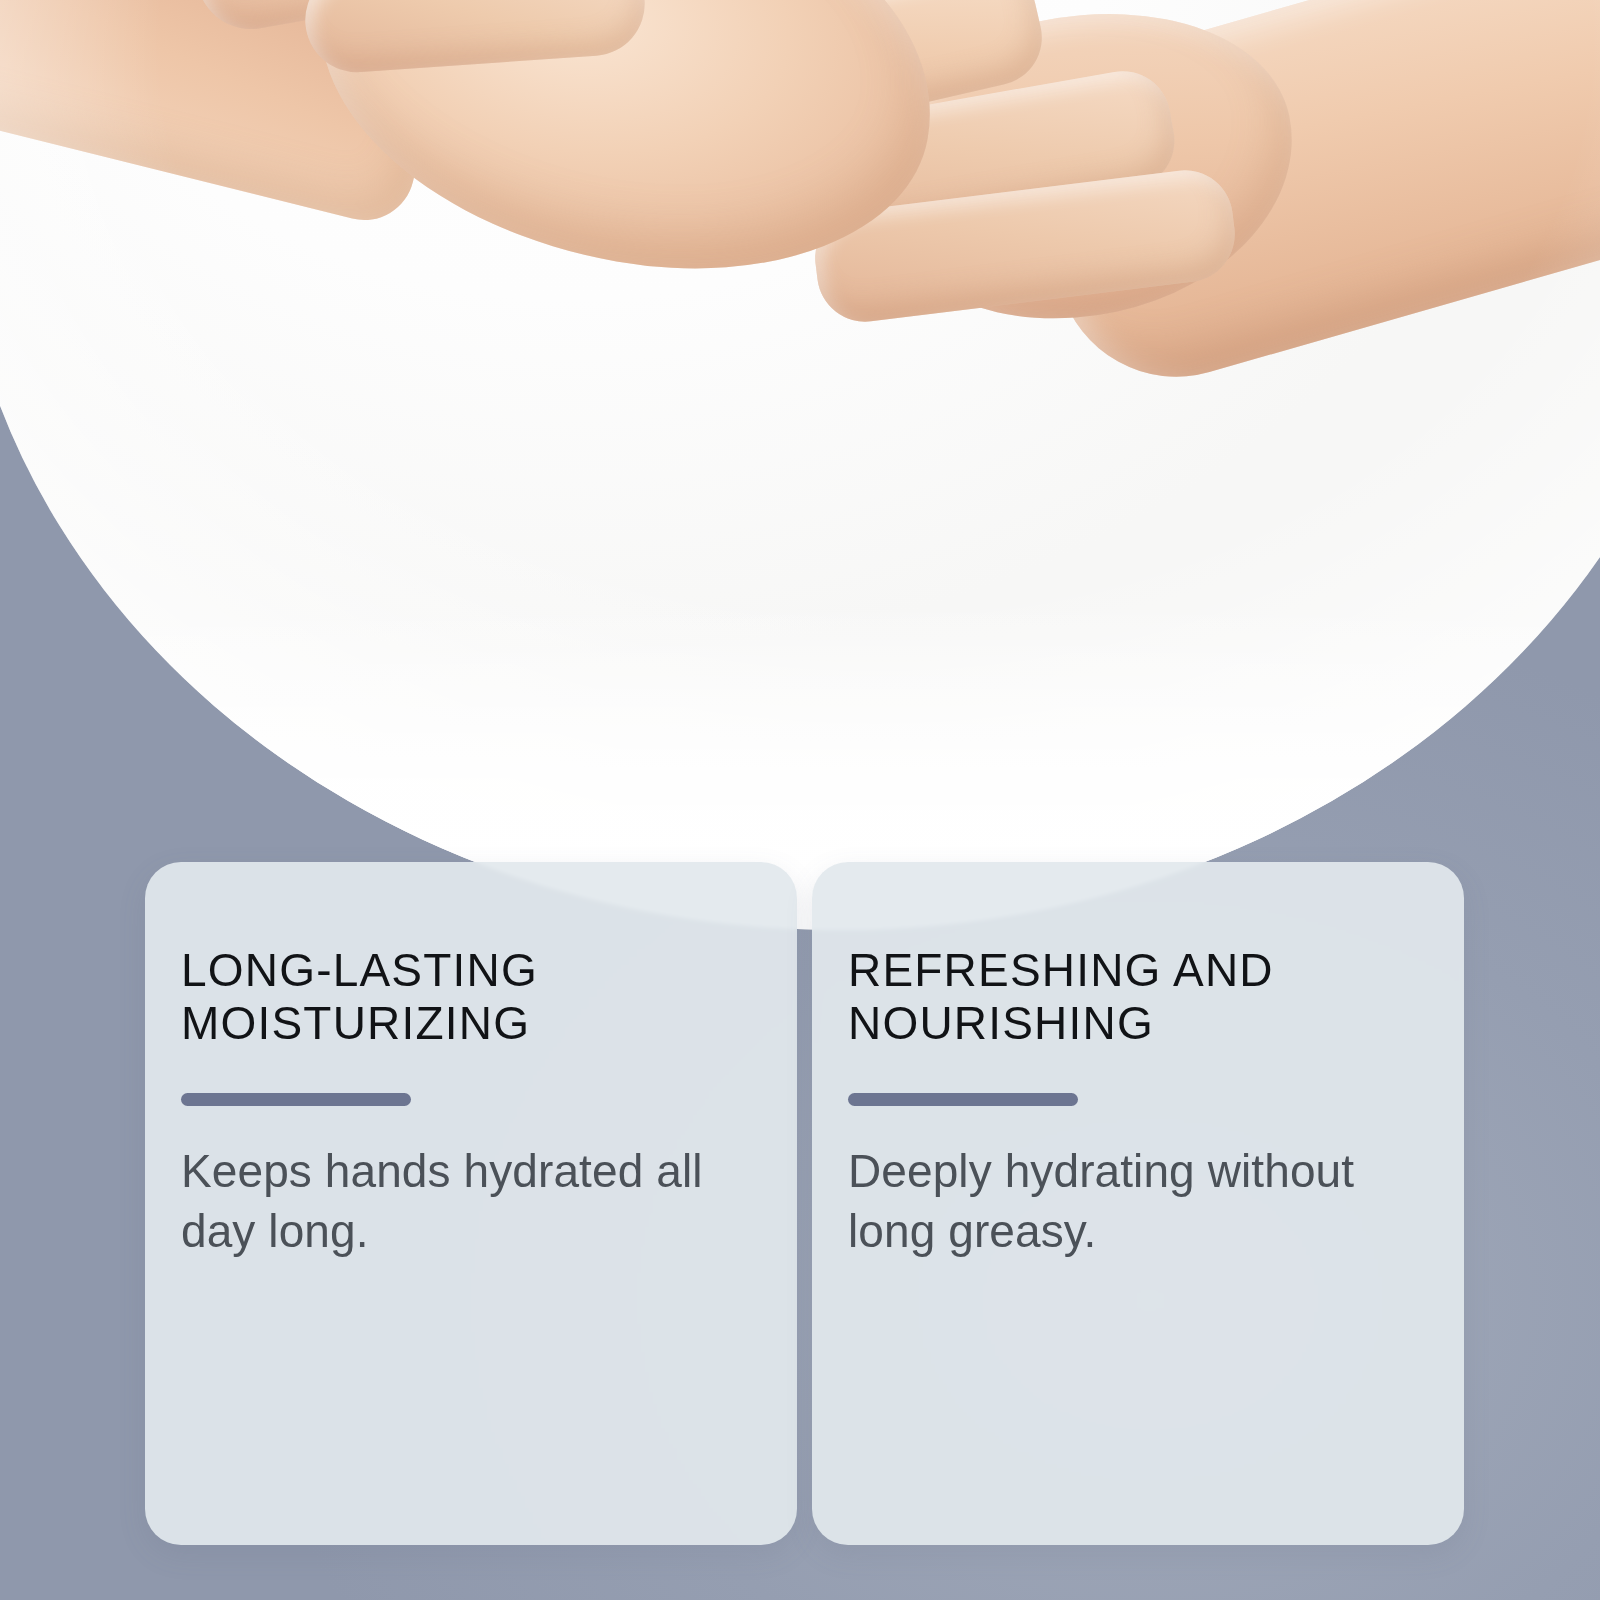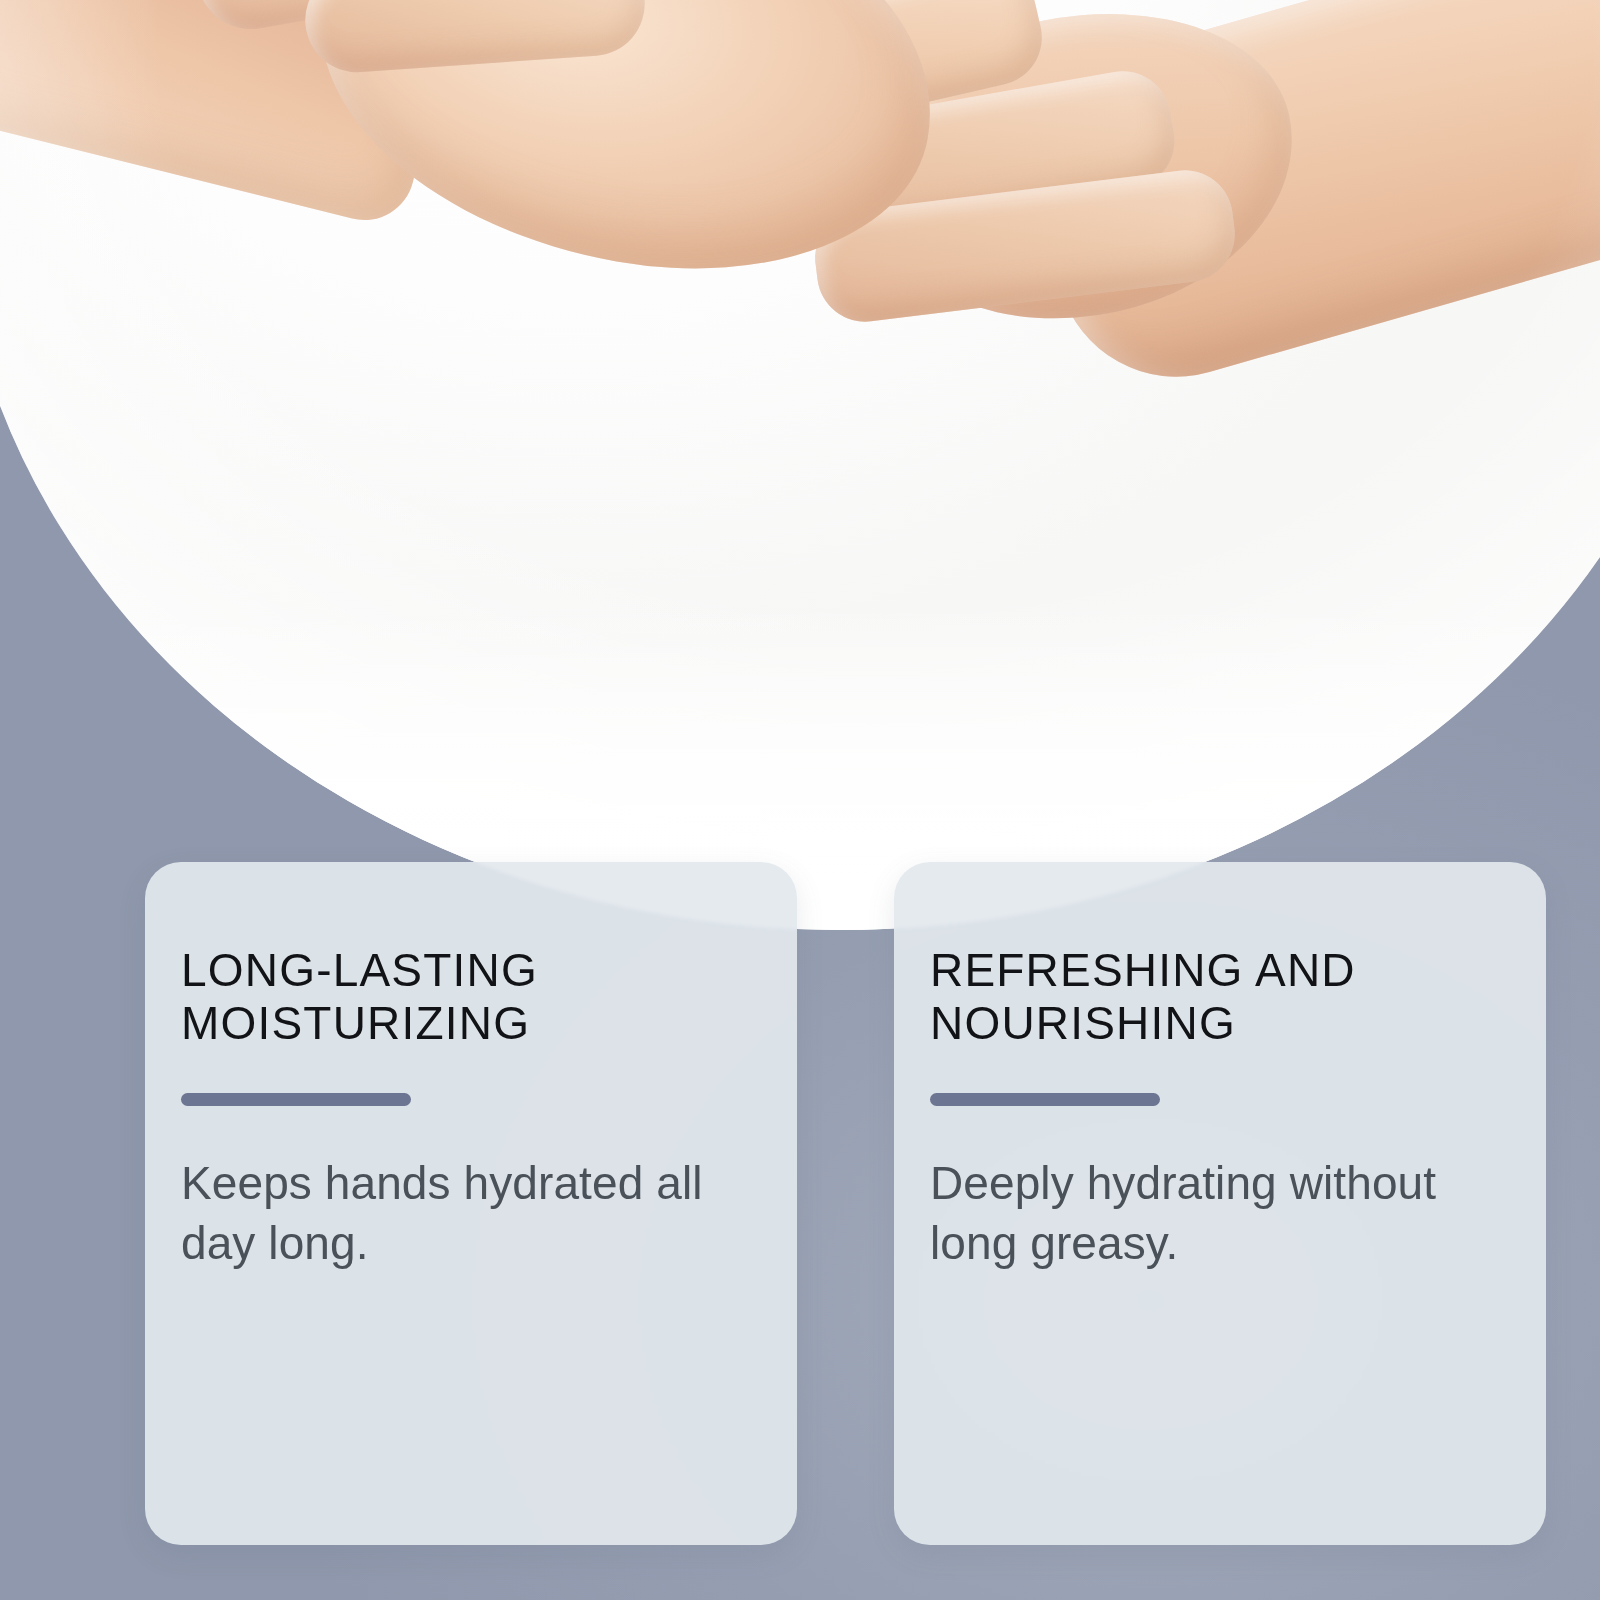--- a/index.html
+++ b/index.html
@@ -129,38 +129,38 @@
     position:absolute;
     top:862px;
     width:652px; height:683px;
     border-radius:36px;
     background:rgba(226,232,237,0.92);
     backdrop-filter:blur(2px);
     box-shadow:0 10px 28px rgba(90,100,120,.13);
     padding:82px 44px 0 36px;
   }
   .card-left  { left:145px; }
-  .card-right { left:894px; }
+  .card-right { left:812px; }
 
   .card-title {
     font-size:46px;
     line-height:1.16;
     font-weight:400;
     letter-spacing:1.2px;
     color:#111316;
     white-space:pre-line;
   }
   .card-rule {
     margin-top:42px;
     width:230px; height:13px;
     border-radius:7px;
     background:#6c7591;
   }
   .card-body {
-    margin-top:48px;
+    margin-top:36px;
     font-size:46px;
     line-height:1.30;
     font-weight:400;
     color:#4b5158;
     letter-spacing:.1px;
   }
 </style>
 </head>
 <body>
 

